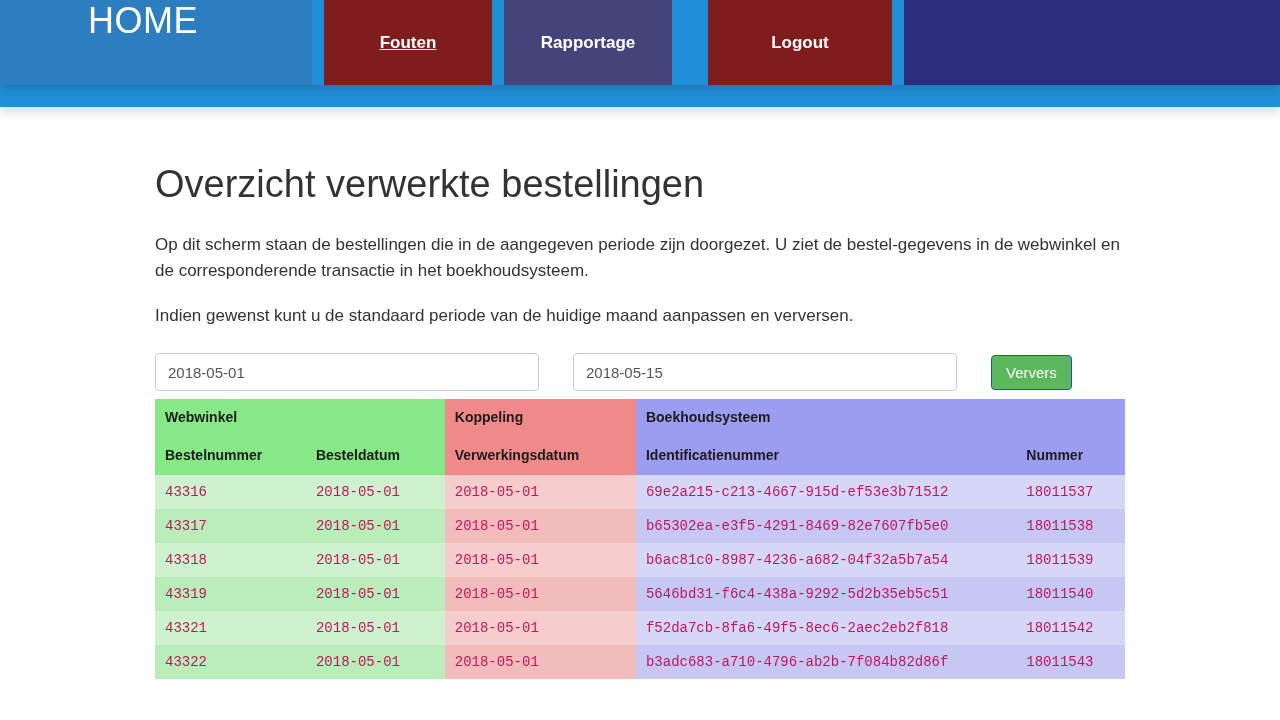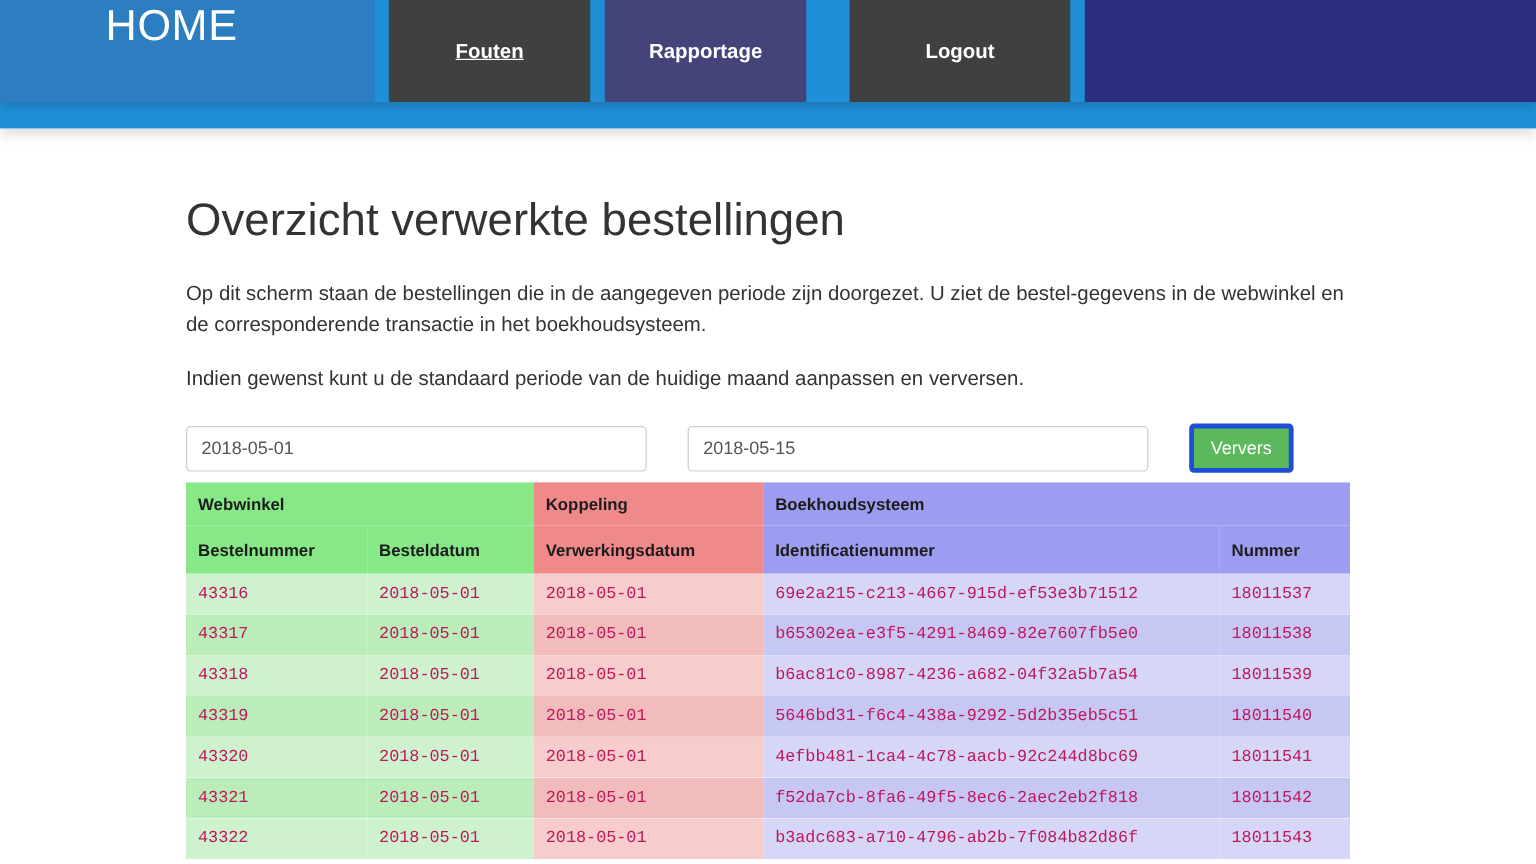--- a/index.html
+++ b/index.html
@@ -34,21 +34,21 @@
     display: flex;
     flex: 1;
     background: #1f8ed6;
     height: 85px;
   }
   .nav .gap {
     width: 12px;
     background: #1f8ed6;
   }
   .nav a {
-    background: #404040;
+    background: #7f1d1d;
     color: #fff;
     font-weight: 700;
     font-size: 17px;
     display: flex;
     align-items: center;
     justify-content: center;
     text-decoration: none;
     height: 85px;
   }
   .nav a.active { text-decoration: underline; }
@@ -88,21 +88,21 @@
     width: 384px;
     height: 38px;
     border: 1px solid #ccc;
     border-radius: 4px;
     padding: 0 12px;
     font-size: 15px;
     color: #555;
   }
   .btn-refresh {
     background: #5cb85c;
-    border: 4px solid #1d4ed8;
+    border: 1px solid #1d4ed8;
     color: #fff;
     font-size: 15px;
     padding: 8px 14px;
     border-radius: 4px;
     cursor: pointer;
   }
   table {
     width: 100%;
     border-collapse: collapse;
     table-layout: fixed;
@@ -227,27 +227,20 @@
           <td class="b">18011539</td>
         </tr>
         <tr>
           <td class="g">43319</td>
           <td class="g">2018-05-01</td>
           <td class="r">2018-05-01</td>
           <td class="b">5646bd31-f6c4-438a-9292-5d2b35eb5c51</td>
           <td class="b">18011540</td>
         </tr>
         <tr>
-          <td class="g">43320</td>
-          <td class="g">2018-05-01</td>
-          <td class="r">2018-05-01</td>
-          <td class="b">4efbb481-1ca4-4c78-aacb-92c244d8bc69</td>
-          <td class="b">18011541</td>
-        </tr>
-        <tr>
           <td class="g">43321</td>
           <td class="g">2018-05-01</td>
           <td class="r">2018-05-01</td>
           <td class="b">f52da7cb-8fa6-49f5-8ec6-2aec2eb2f818</td>
           <td class="b">18011542</td>
         </tr>
         <tr>
           <td class="g">43322</td>
           <td class="g">2018-05-01</td>
           <td class="r">2018-05-01</td>

